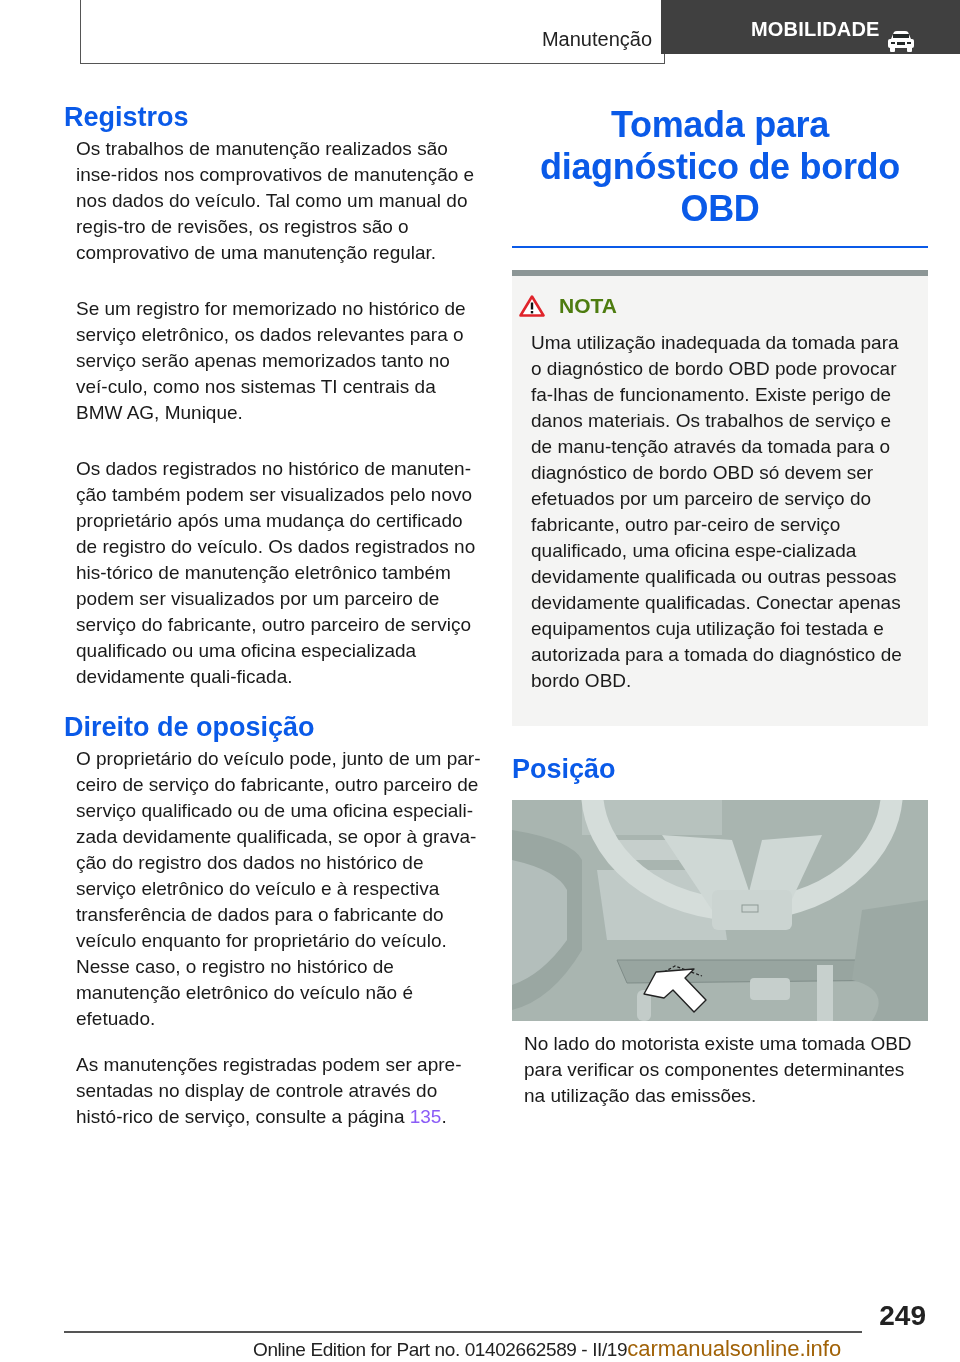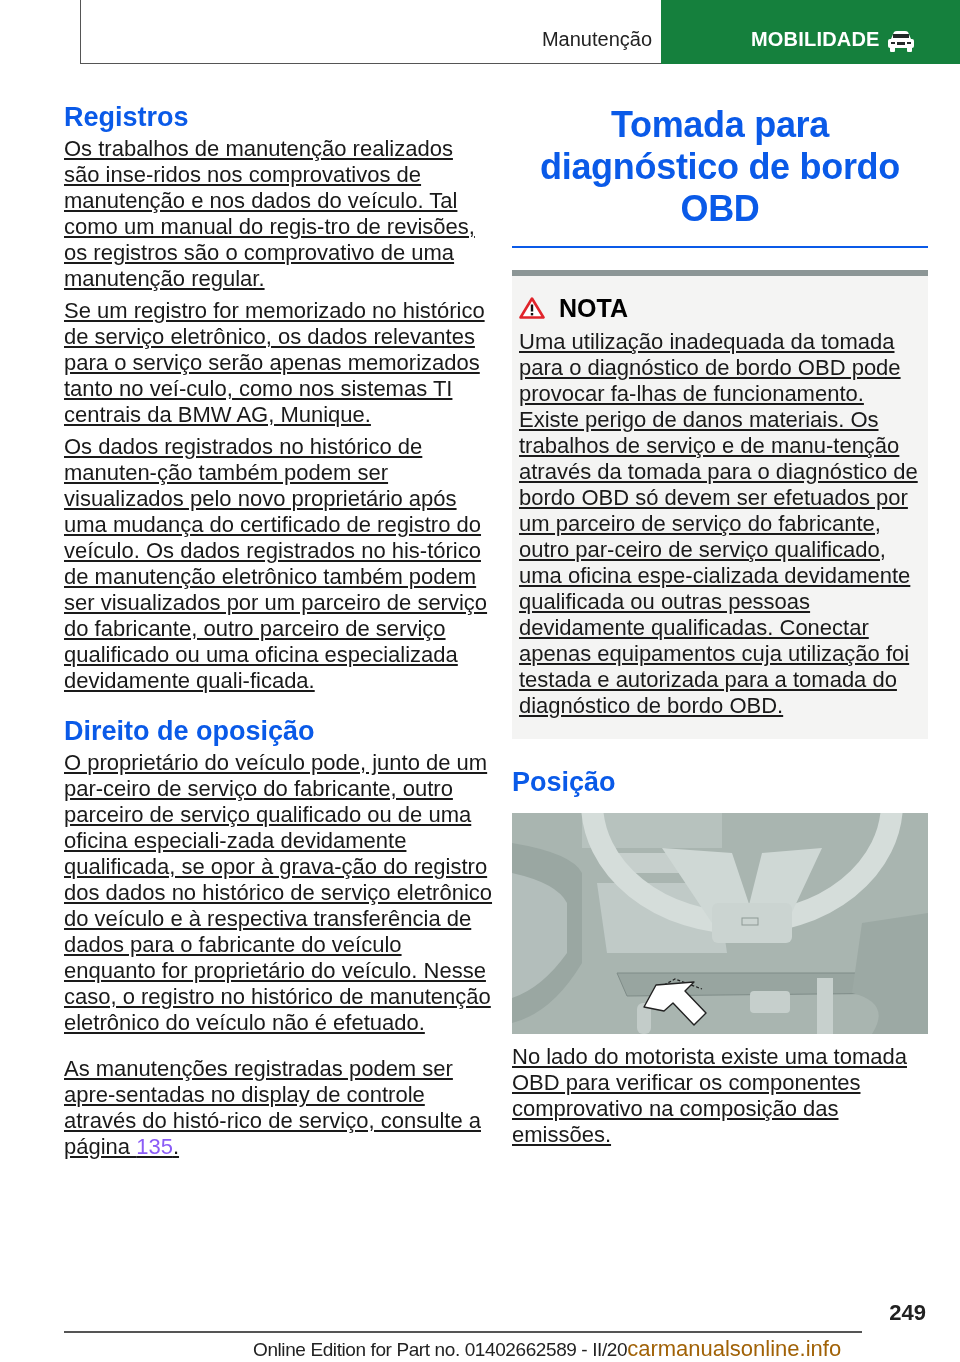--- a/index.html
+++ b/index.html
@@ -10,22 +10,22 @@
   
   .hdr-left {
     position: absolute; left: 80px; top: 0; width: 585px; height: 64px;
     border: 1.5px solid #555; border-top: none; box-sizing: border-box;
     background: #fff;
   }
   .hdr-left span {
     position: absolute; right: 12px; bottom: 12px; font-size: 20px; color: #222;
   }
   .hdr-right {
-    position: absolute; left: 661px; top: 0; width: 299px; height: 64px;
-    background: #15803d; color: #fff;
+    position: absolute; left: 661px; top: 0; width: 299px; height: 54px;
+    background: #404040; color: #fff;
   }
   .hdr-right span.lbl {
     position: absolute; left: 90px; bottom: 13px; font-size: 20px; font-weight: bold; letter-spacing: 0.2px;
   }
   .hdr-right .car {
     position: absolute; left: 225px; top: 30px; width: 30px; height: 22px;
   }
   
   .col { position: absolute; top: 100px; }
   .col-left { left: 64px; width: 430px; }
@@ -33,37 +33,37 @@
   h2 {
     color: #0a5ae8; font-weight: bold; font-size: 27px; margin: 0; line-height: 34px;
   }
   h1 {
     color: #0a5ae8; font-weight: bold; font-size: 36px; margin: 0; line-height: 42px;
     letter-spacing: -0.3px;
     text-align: center;
   }
   .rule { height: 1.5px; background: #0a5ae8; margin-top: 16px; }
   p {
-    margin: 0; font-size: 22px; line-height: 26px; color: #1a1a1a; text-decoration: underline;
+    margin: 12px; font-size: 19px; line-height: 26px; color: #1a1a1a;
   }
   .gap-s { height: 6px; }
   .link { color: #8b5cf6; }
   
   .note {
     background: #f4f4f3; border-top: 6px solid #8c9696; margin-top: 18px;
     padding: 18px 6px 20px 7px;
   }
   .note-head { display: flex; align-items: center; gap: 14px; margin-bottom: 6px; }
-  .note-head .ttl { font-weight: bold; font-size: 25px; color: #000000; }
+  .note-head .ttl { font-weight: bold; font-size: 21px; color: #4d7c0f; }
   .figure {
     width: 416px; height: 221px; background: #a7b3ae; position: relative; overflow: hidden; margin-top: 14px;
   }
   
   .pageno {
-    position: absolute; right: 34px; top: 1300px; font-weight: bold; font-size: 22px; color: #222;
+    position: absolute; right: 34px; top: 1300px; font-weight: bold; font-size: 28px; color: #222;
   }
   .footrule {
     position: absolute; left: 64px; top: 1331px; width: 798px; height: 2px; background: #555;
   }
   .foottext {
     position: absolute; left: 253px; top: 1336px; font-size: 19px; color: #222; white-space: nowrap;
     letter-spacing: -0.4px;
   }
   .foottext .wm { color: #a16207; font-size: 22px; letter-spacing: 0; }
 </style>
@@ -151,19 +151,19 @@
 
         <rect x="238" y="178" width="40" height="22" rx="4" fill="#c6cfcc"></rect>
         <rect x="305" y="165" width="16" height="56" fill="#c7d0cd"></rect>
         <rect x="125" y="190" width="14" height="31" rx="6" fill="#c3ccc9"></rect>
 
         <path d="M152 172 L163 166 L190 176" fill="none" stroke="#222" stroke-width="1.2" stroke-dasharray="3,2"></path>
 
         <path d="M140 202 L152 180 L190 177 L181 186 L202 208 L190 220 L169 198 L160 206 Z" fill="#ffffff" stroke="#222" stroke-width="1.4" stroke-linejoin="round" transform="translate(-8,-8)"></path>
       </svg>
     </div>
-    <p style="margin-top:10px">No lado do motorista existe uma tomada OBD para verificar os componentes comprovativo na composição das emissões.</p>
+    <p style="margin-top:10px">No lado do motorista existe uma tomada OBD para verificar os componentes determinantes na utilização das emissões.</p>
   </section>
 </div>
 
 <div class="pageno">249</div>
 <div class="footrule"></div>
-<div class="foottext"><span>Online Edition for Part no. 01402662589 - II/20</span><span class="wm">carmanualsonline.info</span></div>
+<div class="foottext"><span>Online Edition for Part no. 01402662589 - II/19</span><span class="wm">carmanualsonline.info</span></div>
 
 </body></html>

